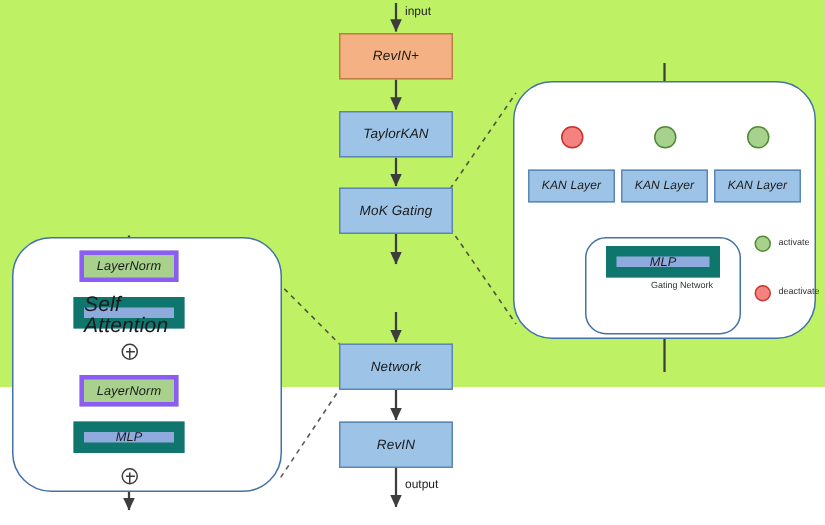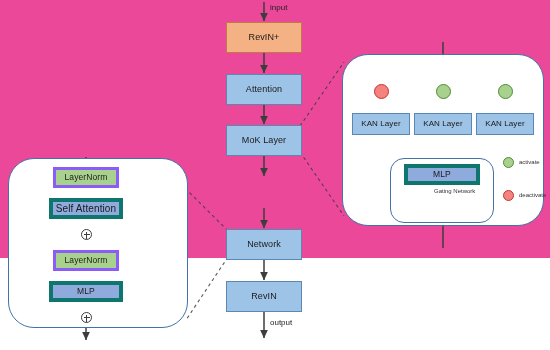--- a/index.html
+++ b/index.html
@@ -1,25 +1,25 @@
 <!DOCTYPE html>
 <html><head>
 <meta charset="utf-8">
 <style>
   html,body{margin:0;padding:0;background:#ffffff;}
   body{width:550px;height:350px;overflow:hidden;
        font-family:"Liberation Sans",sans-serif;}
-  #root{position:relative;width:550px;height:258px;background:#ec4899;}
+  #root{position:relative;width:550px;height:258px;background:#bef264;}
   .node{position:absolute;box-sizing:border-box;display:flex;
         align-items:center;justify-content:center;
         border-radius:0;font-size:9px;color:#1a1a1a;
-        letter-spacing:.1px;line-height:1;}
+        letter-spacing:.1px;line-height:1;font-style:italic;}
   .orange{background:#F4B183;border:1px solid #C07A45;}
   .blue{background:#9DC3E6;border:1px solid #5B87B5;}
-  .blue2{background:#8FAADC;border:4px solid #0f766e;}
+  .blue2{background:#8FAADC;border:7px solid #0f766e;}
   .green{background:#A9D18E;border:3px solid #8b5cf6;}
   .panel{position:absolute;box-sizing:border-box;border:1.3px solid #4472A8;
          border-radius:26px;background:#fff;}
   .lbl{position:absolute;font-size:8px;color:#222;white-space:nowrap;}
   .tiny{position:absolute;font-size:6px;color:#333;white-space:nowrap;}
   svg.wires{position:absolute;left:0;top:0;width:550px;height:350px;
             pointer-events:none;}
   .dot{position:absolute;border-radius:50%;box-sizing:border-box;}
   .dot.g{background:#A9D18E;border:1.3px solid #4E8C33;}
   .dot.r{background:#F4827F;border:1.3px solid #C8322E;}
@@ -108,36 +108,36 @@
       <line x1="443" y1="185" x2="443" y2="199" marker-end="url(#ah)"></line>
 
       <line x1="443" y1="223" x2="443" y2="248"></line>
     </g>
   </svg>
 
   <div class="lbl" style="left:270px;top:3px;">input</div>
 
   <div class="node orange" style="left:226px;top:22px;width:76px;height:31px;">RevIN+</div>
 
-  <div class="node blue" style="left:226px;top:74px;width:76px;height:31px;">Attention</div>
+  <div class="node blue" style="left:226px;top:74px;width:76px;height:31px;">TaylorKAN</div>
 
-  <div class="node blue" style="left:226px;top:125px;width:76px;height:31px;">MoK Layer</div>
+  <div class="node blue" style="left:226px;top:125px;width:76px;height:31px;">MoK Gating</div>
 
 
   <div class="node blue" style="left:226px;top:229px;width:76px;height:31px;">Network</div>
 
   <div class="node blue" style="left:226px;top:281px;width:76px;height:31px;">RevIN</div>
 
   <div class="lbl" style="left:270px;top:318px;">output</div>
 
   <div class="panel" style="left:8px;top:158px;width:180px;height:170px;"></div>
 
   <div class="node green" style="left:53px;top:167px;width:66px;height:21px;font-size:8.5px;">LayerNorm</div>
 
-  <div class="node blue2" style="left:49px;top:198px;width:74px;height:21px;font-size:10px;">Self Attention</div>
+  <div class="node blue2" style="left:49px;top:198px;width:74px;height:21px;font-size:14px;">Self Attention</div>
 
   <div class="plus" style="left:80.5px;top:229px;"></div>
 
   <div class="node green" style="left:53px;top:250px;width:66px;height:21px;font-size:8.5px;">LayerNorm</div>
 
   <div class="node blue2" style="left:49px;top:281px;width:74px;height:21px;font-size:8.5px;">MLP</div>
 
   <div class="plus" style="left:80.5px;top:312px;"></div>
 
   <div class="panel" style="left:342px;top:54px;width:202px;height:172px;"></div>

